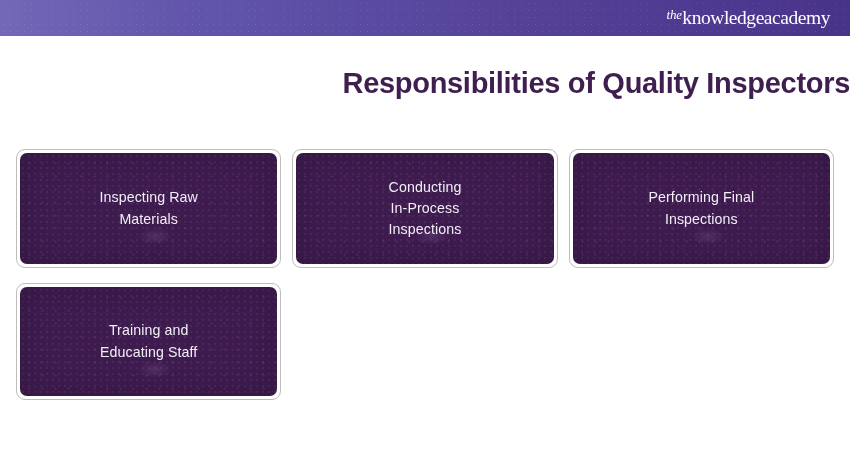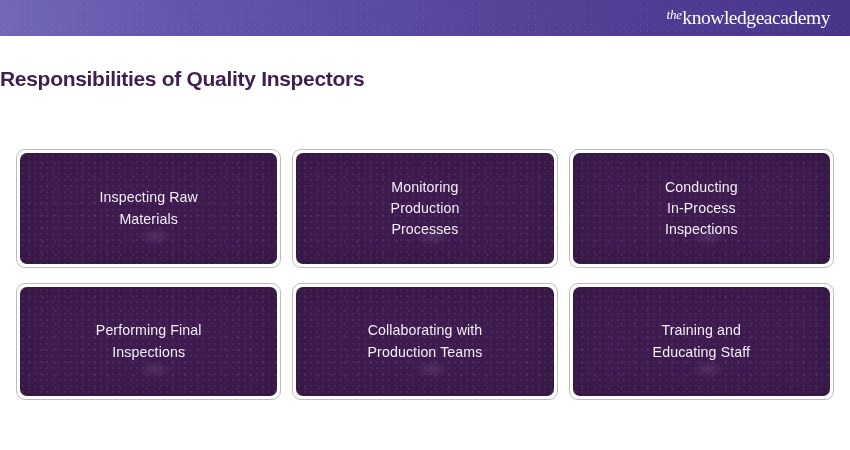--- a/index.html
+++ b/index.html
@@ -63,23 +63,23 @@
   }
   .logo-main {
     font-weight: normal;
     font-size: 19.5px;
     letter-spacing: -0.45px;
   }
 
   
   .title {
     width: 850px;
-    text-align: left;
+    text-align: right;
     margin-top: 31px;
-    font-size: 21px;
+    font-size: 29px;
     font-weight: bold;
     color: #3e1f4f;
     letter-spacing: -0.3px;
   }
 
   
   .grid {
     position: absolute;
     left: 16px;
     top: 149px;
@@ -157,50 +157,37 @@
 
 <div class="grid">
 
   <div class="card">
     <div class="card-inner">
       <span class="card-label">Inspecting Raw
 Materials</span>
     </div>
   </div>
 
-  <div class="card">
-    <div class="card-inner">
-      <span class="card-label">Monitoring
-Production
-Processes</span>
-    </div>
-  </div>
 
   <div class="card">
     <div class="card-inner">
       <span class="card-label">Conducting
 In-Process
 Inspections</span>
     </div>
   </div>
 
   <div class="card">
     <div class="card-inner">
       <span class="card-label">Performing Final
 Inspections</span>
     </div>
   </div>
 
 
-  <div class="card">
-    <div class="card-inner">
-      <span class="card-label">Collaborating with
-Production Teams</span>
-    </div>
-  </div>
 
   <div class="card">
     <div class="card-inner">
       <span class="card-label">Training and
 Educating Staff</span>
     </div>
   </div>
 
 
 </div>

